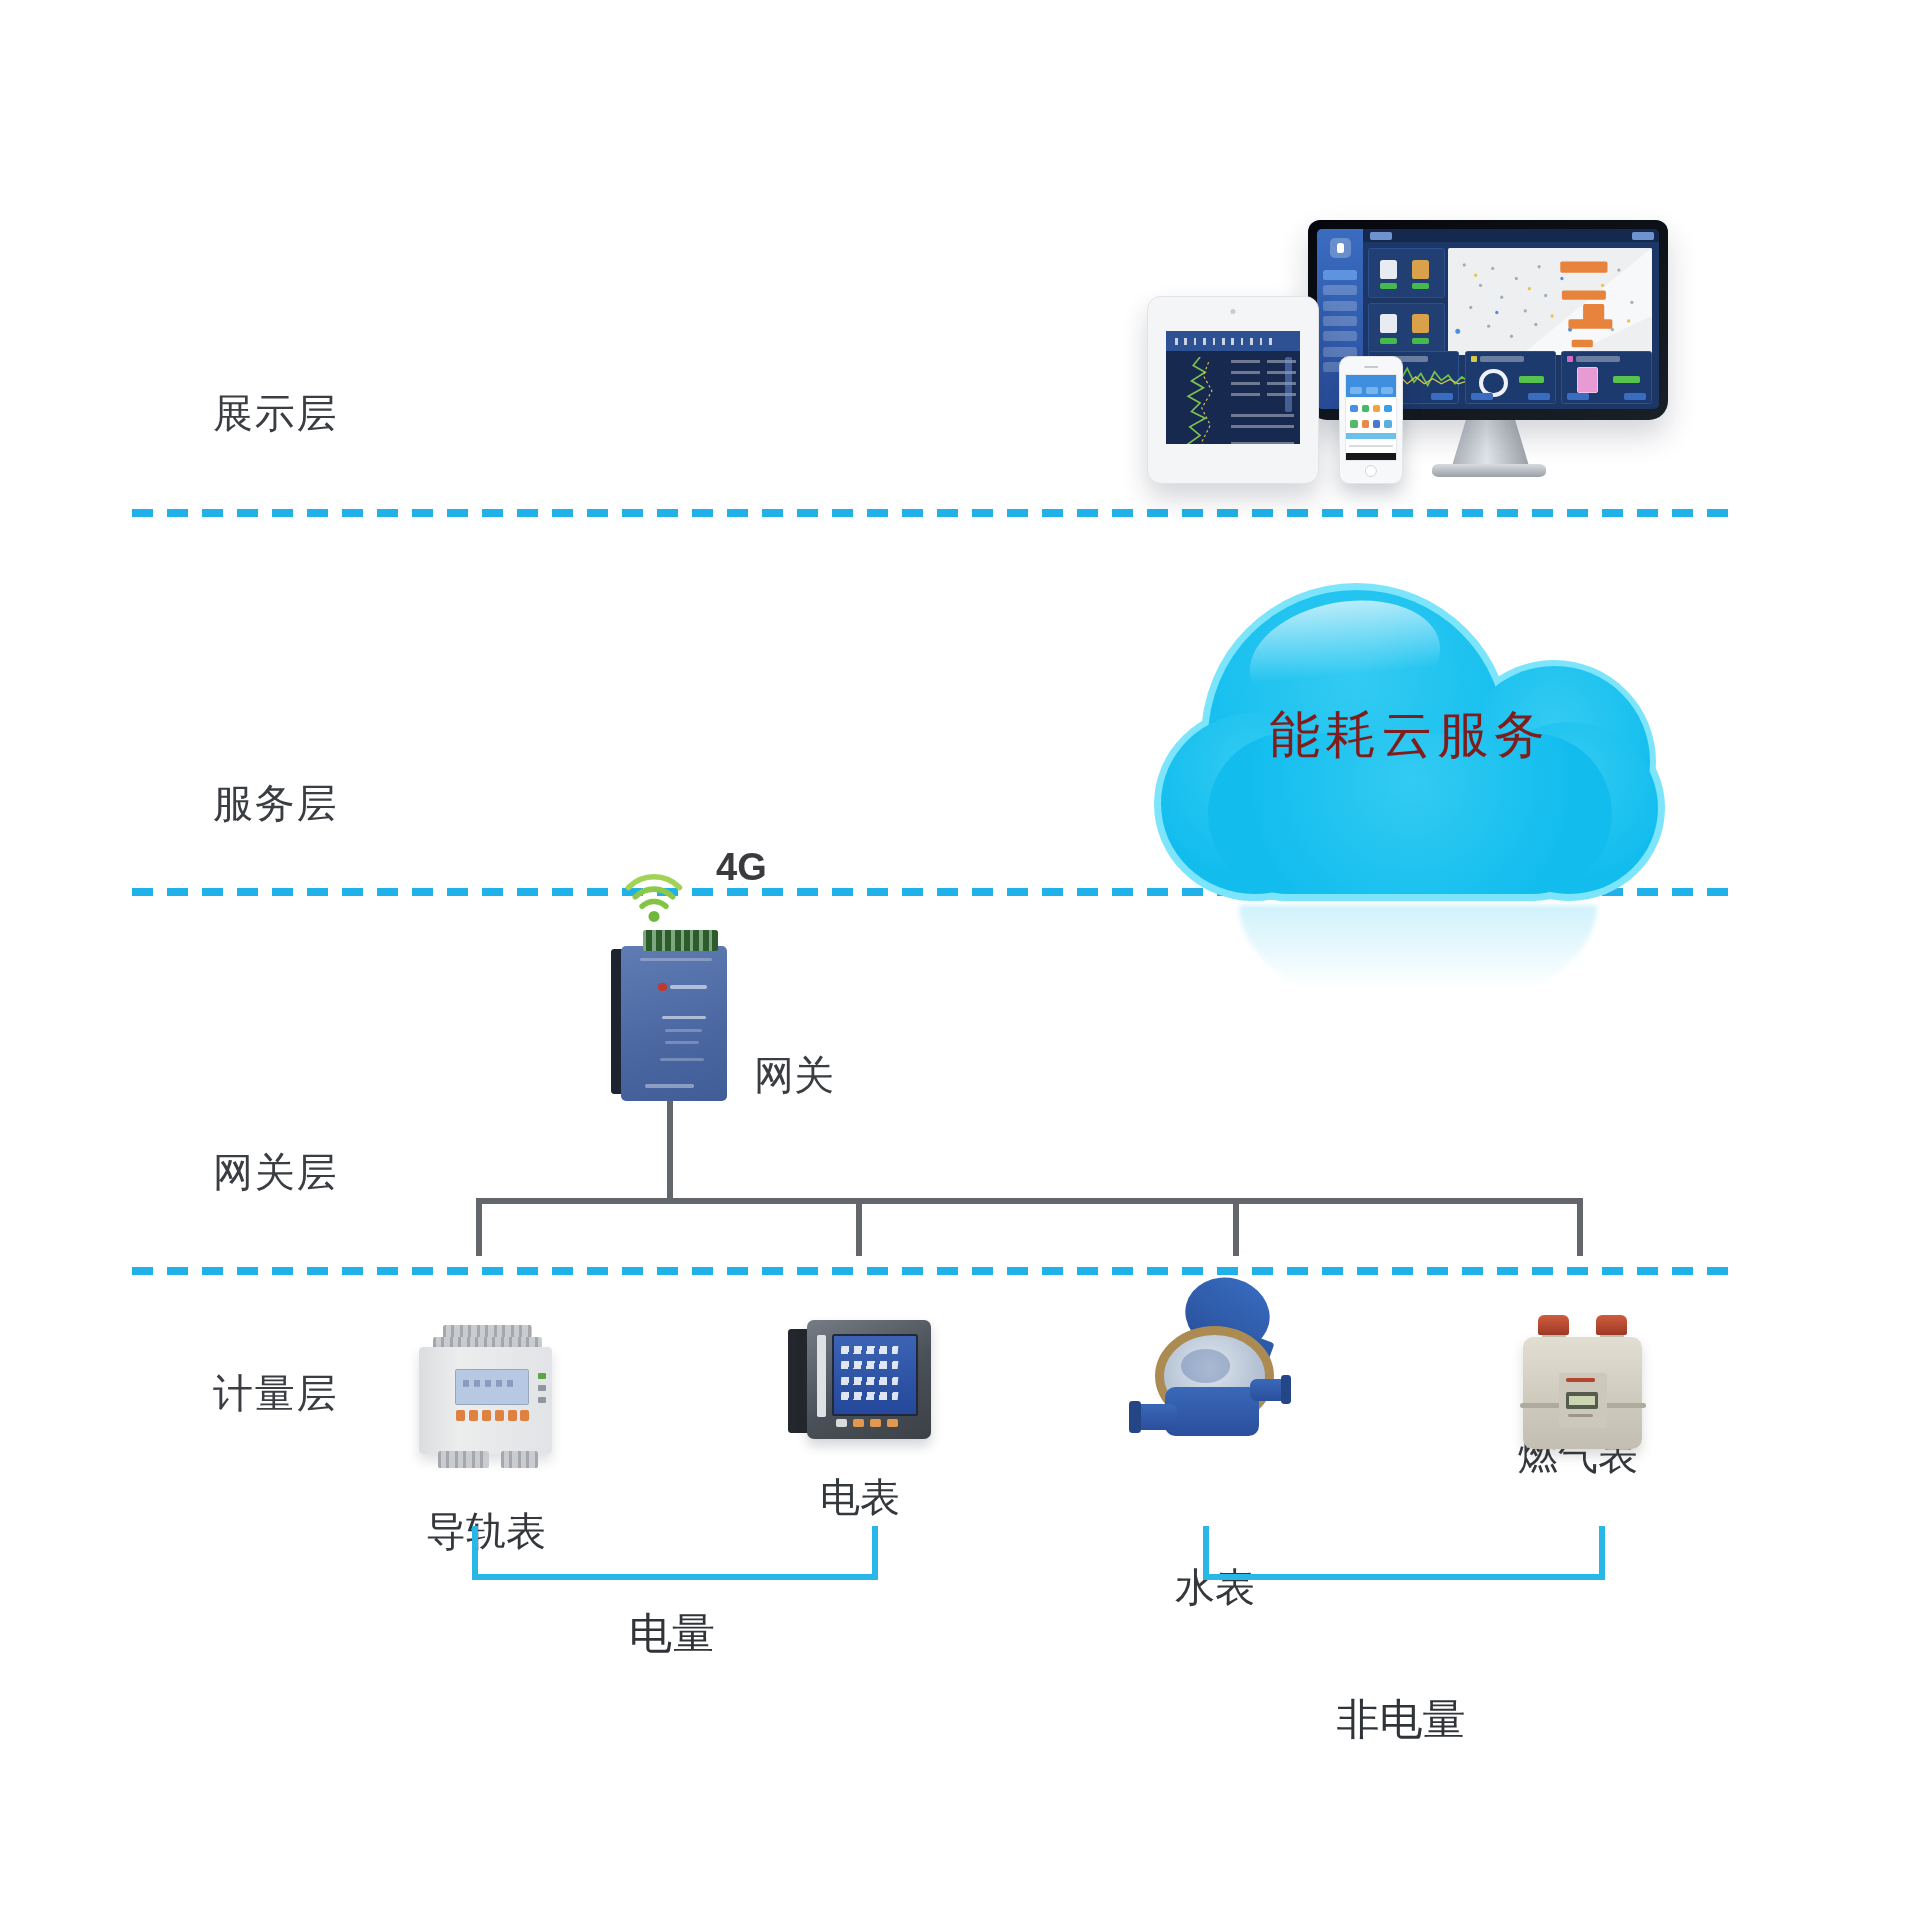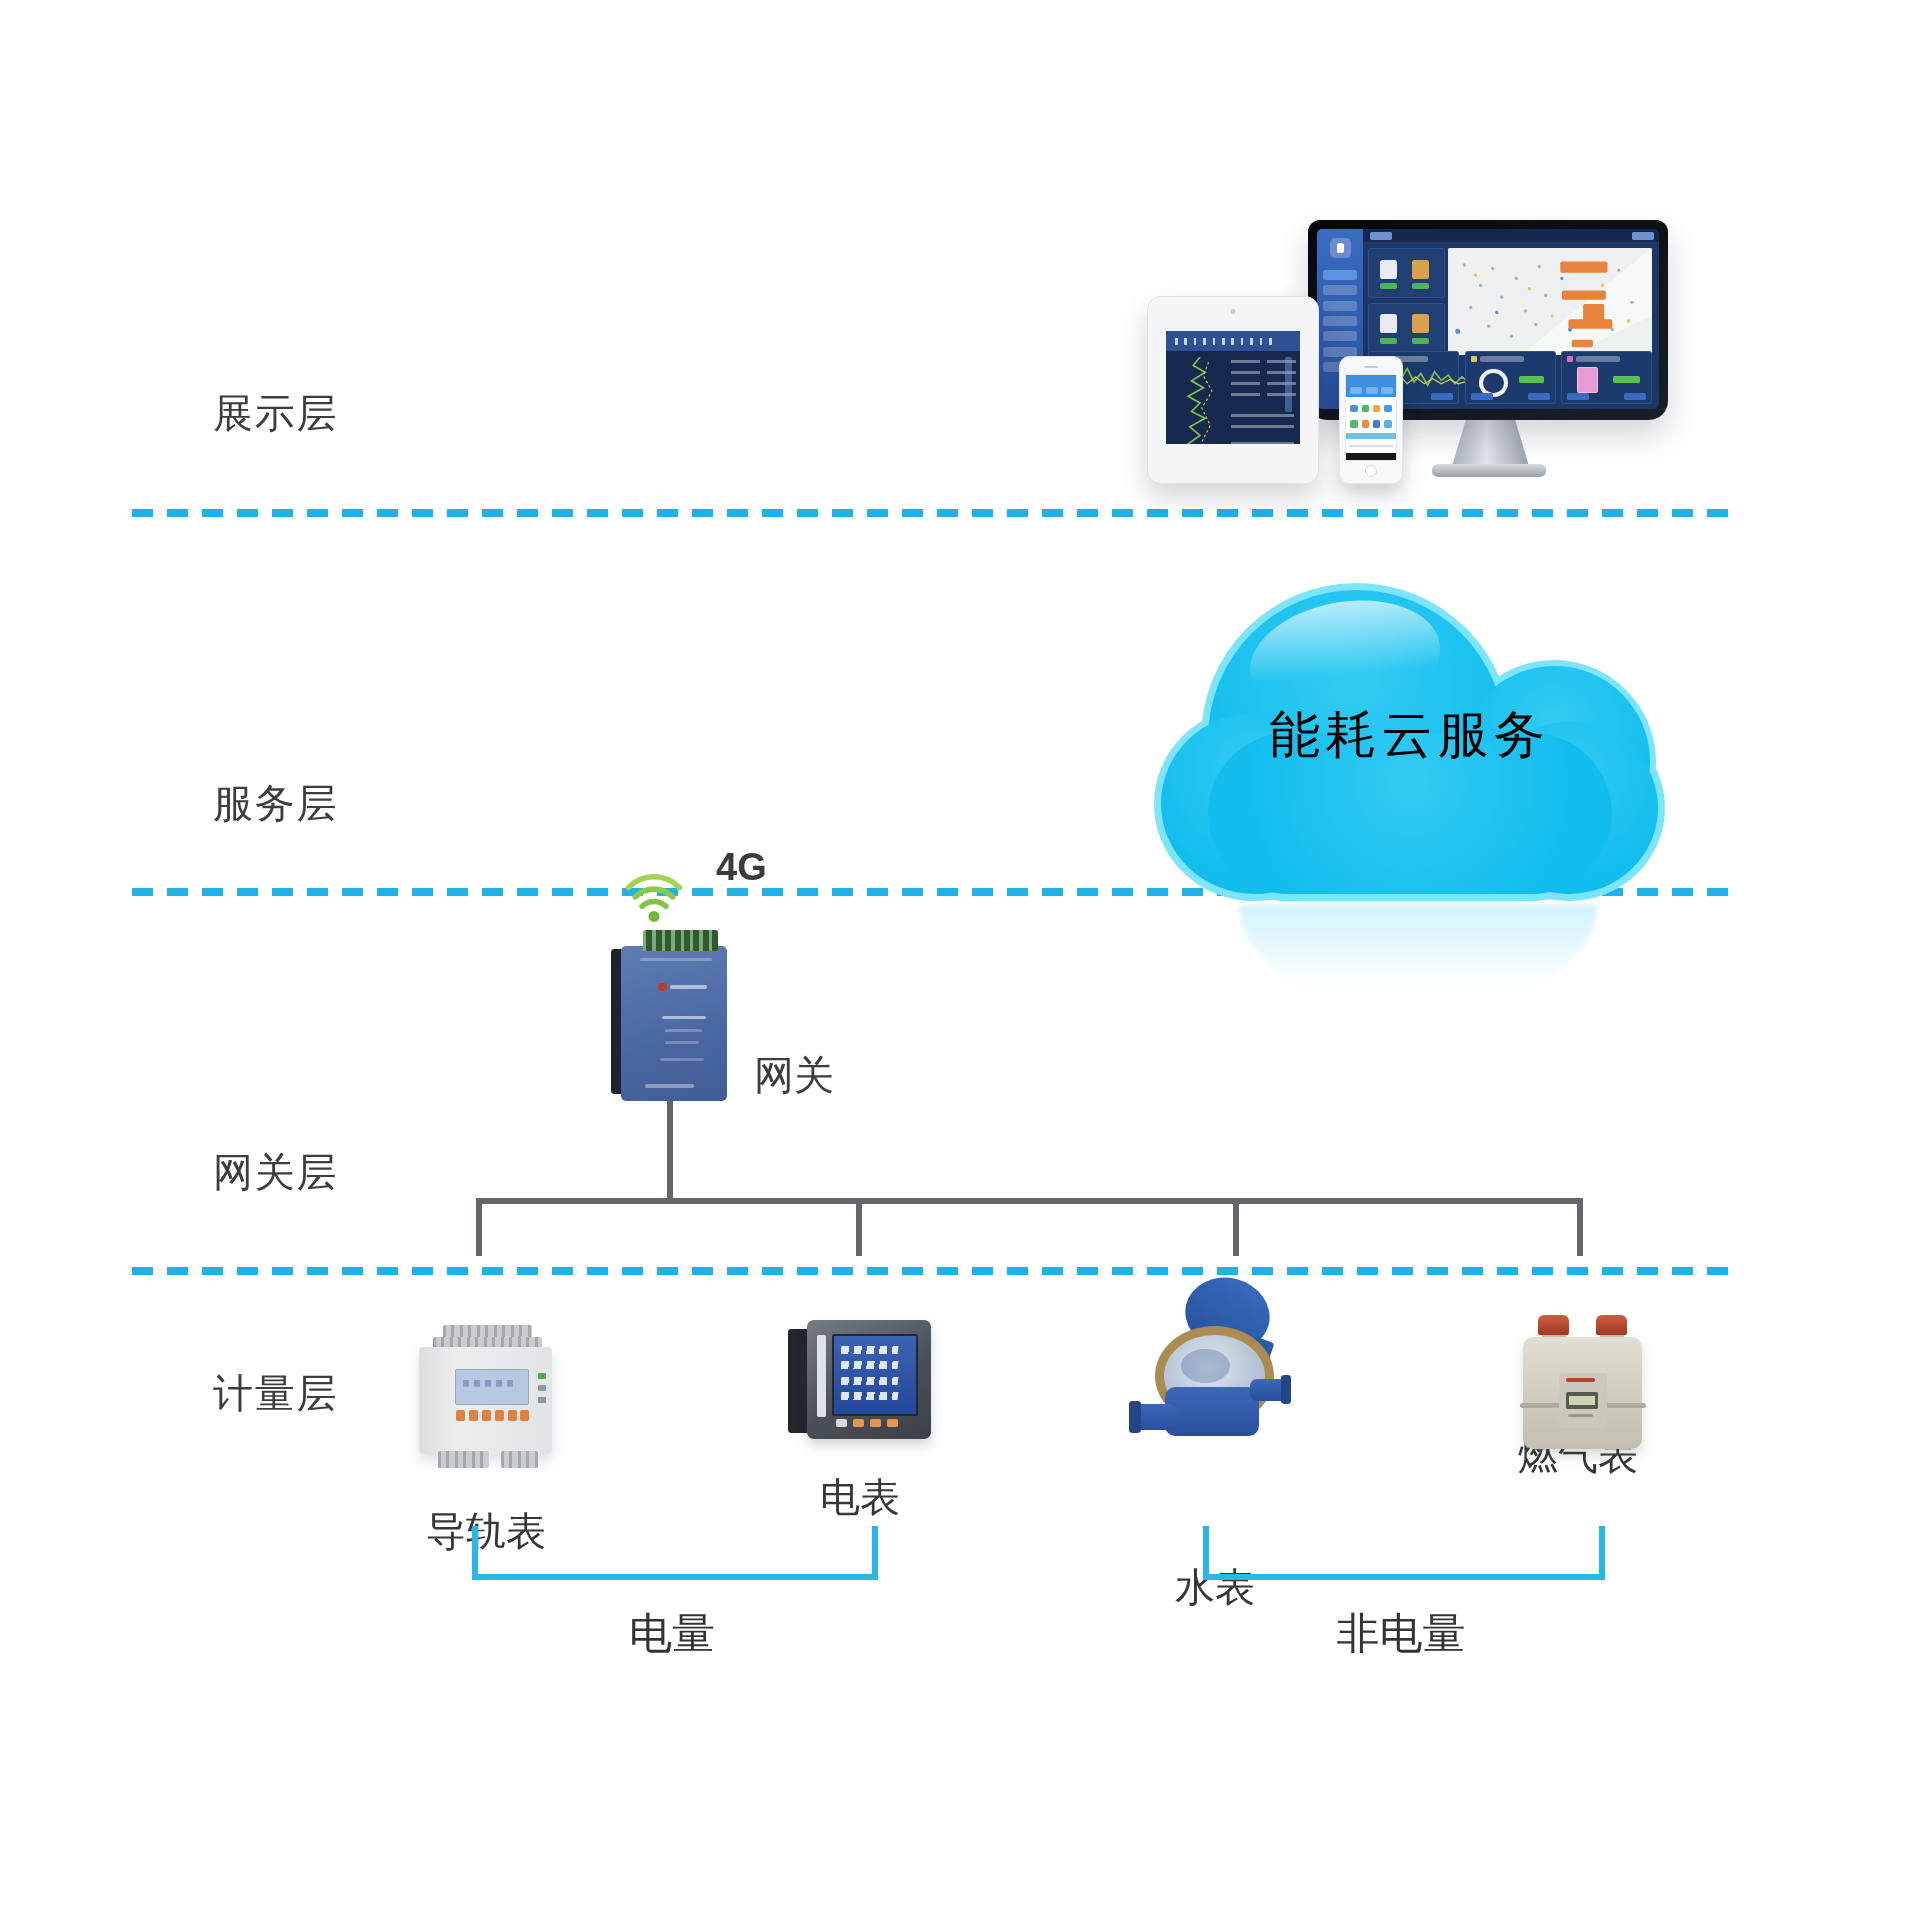--- a/index.html
+++ b/index.html
@@ -68,21 +68,21 @@
   .ph-home{position:absolute;left:50%;bottom:6px;width:10.2px;height:10.2px;border-radius:50%;border:1.7px solid #d2d5da;transform:translate(-50%,0);background:#fff}
 
   
   .cloud{position:absolute;left:1154px;top:583px;width:511px;height:319px;z-index:6}
   .blob{position:absolute;border-radius:50%;background:#7ce4fb}
   .blob.bar{border-radius:85px}
   .blob-i{position:absolute;border-radius:50%;background:radial-gradient(circle at 50% 30%,#33cbf2,#12bdee 70%)}
   .blob-i.bar{border-radius:81px}
   .cloud-gloss{position:absolute;left:95px;top:19px;width:192px;height:115px;border-radius:50%;
                background:linear-gradient(185deg,rgba(255,255,255,.75),rgba(255,255,255,0) 62%);transform:rotate(-10deg)}
-  .cloud-title{position:absolute;left:0;top:118px;width:100%;text-align:center;color:#000000;font-size:51px;font-weight:500;letter-spacing:5.1px}
+  .cloud-title{position:absolute;left:0;top:118px;width:100%;text-align:center;color:#7f1d1d;font-size:51px;font-weight:500;letter-spacing:5.1px}
   .cloud-services{position:absolute;left:87px;top:199px;display:grid;grid-template-columns:223px auto;row-gap:14.5px;
                   color:#fff;font-size:32px;font-weight:400;letter-spacing:1.7px}
   .cloud-reflect{position:absolute;left:1239px;top:905px;width:358px;height:106px;z-index:1;
                  border-radius:0 0 48% 48%/0 0 100% 100%;
                  background:linear-gradient(180deg,rgba(150,226,248,.45),rgba(190,238,252,0) 80%);filter:blur(2.6px)}
 
   
   .fourg{position:absolute;left:716px;top:846px;font-size:38px;font-weight:700;color:#3b3b3f;z-index:7}
   .wifi{position:absolute;left:620px;top:862px;z-index:7}
   .gw{position:absolute;left:606px;top:937px;width:124px;height:164px;z-index:7}
@@ -454,16 +454,16 @@
   </div>
 
   <div class="dev-label" style="left:486px;top:1504px">导轨表</div>
   <div class="dev-label" style="left:860px;top:1470px">电表</div>
   <div class="dev-label" style="left:1215px;top:1560px">水表</div>
   <div class="dev-label" style="left:1578px;top:1428px">燃气表</div>
 
   <div class="bracket" style="left:472px;top:1526px;width:394px"></div>
   <div class="bracket" style="left:1203px;top:1526px;width:390px"></div>
   <div class="group-label" style="left:672px;top:1605px">电量</div>
-  <div class="group-label" style="left:1401px;top:1605px">非电量</div>
+  <div class="group-label" style="left:1401px;top:1691px">非电量</div>
 
 </div>
 
 
 </body></html>

